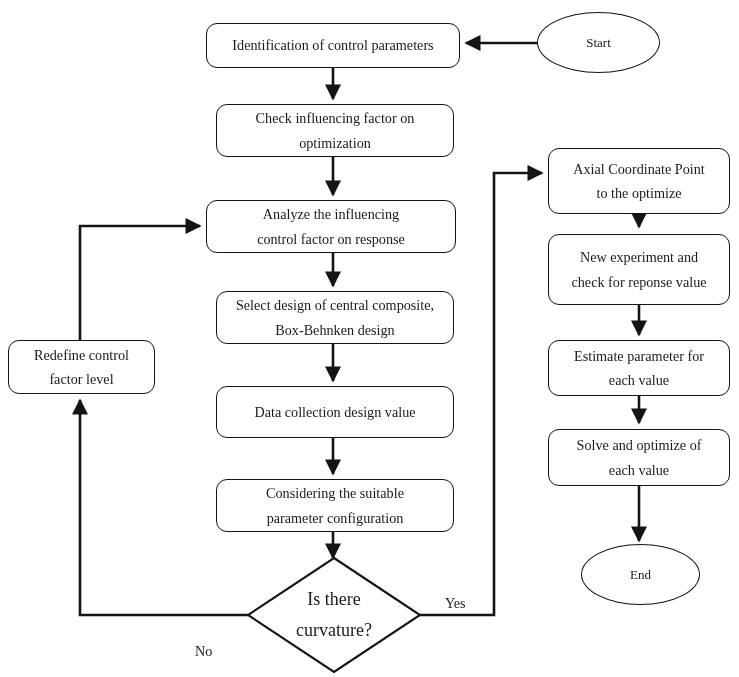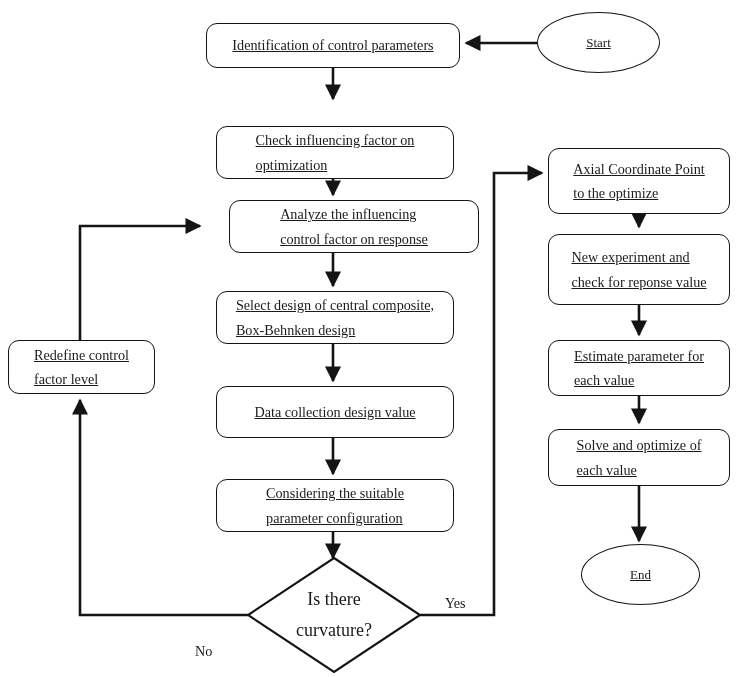--- a/index.html
+++ b/index.html
@@ -25,22 +25,22 @@
     width: 739px;
     height: 677px;
     pointer-events: none;
   }
   .node {
     position: absolute;
     box-sizing: border-box;
     display: flex;
     align-items: center;
     justify-content: center;
+    text-align: center;
     z-index: 2;
-    text-decoration: underline;
   }
   .process {
     border: 1.6px solid #141414;
     border-radius: 11px;
     background: #ffffff;
     line-height: 1.72;
     font-size: 14.2px;
     padding: 2px 8px;
   }
   .terminator {
@@ -130,26 +130,26 @@
   </div>
 
   <div class="node terminator" style="left:581px; top:544px; width:119px; height:61px;">
     <span class="txt">End</span>
   </div>
 
   <div class="node process" style="left:206px; top:23px; width:254px; height:45px;">
     <span class="txt">Identification of control parameters</span>
   </div>
 
-  <div class="node process" style="left:216px; top:104px; width:238px; height:53px;margin-top:22px;">
+  <div class="node process" style="left:216px; top:104px; width:238px; height:53px;">
     <span class="txt">Check influencing factor on
 optimization</span>
   </div>
 
-  <div class="node process" style="left:206px; top:200px; width:250px; height:53px;margin-left:23px;">
+  <div class="node process" style="left:206px; top:200px; width:250px; height:53px;">
     <span class="txt">Analyze the influencing
 control factor on response</span>
   </div>
 
   <div class="node process" style="left:216px; top:291px; width:238px; height:53px;">
     <span class="txt">Select design of central composite,
 Box-Behnken design</span>
   </div>
 
   <div class="node process" style="left:216px; top:479px; width:238px; height:53px;">

